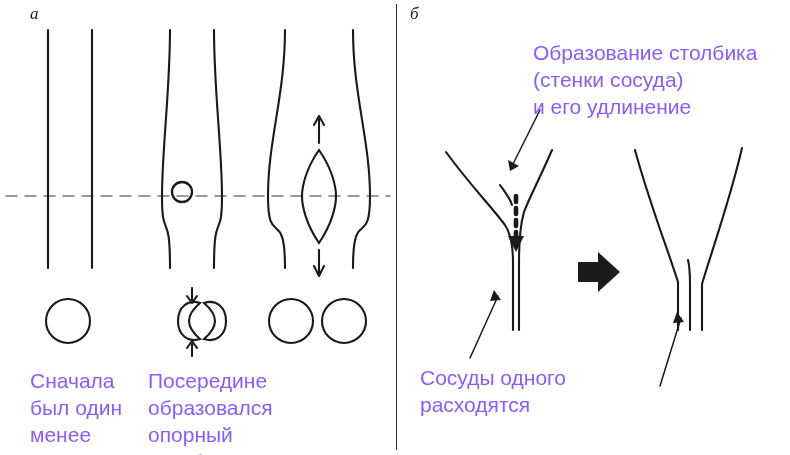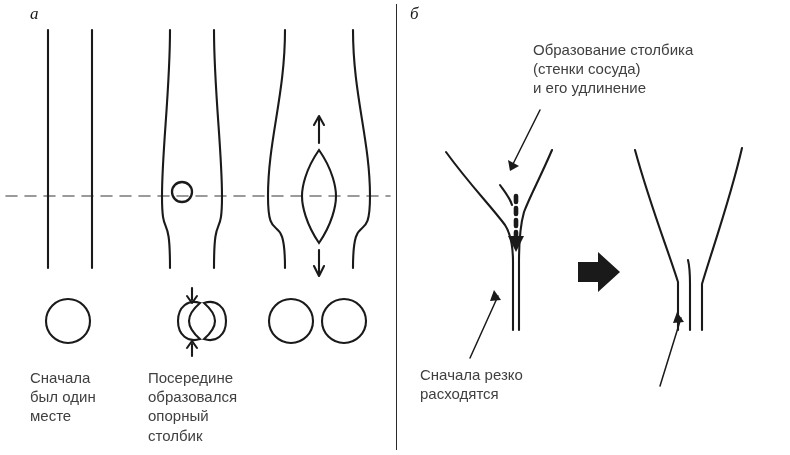--- a/index.html
+++ b/index.html
@@ -39,23 +39,23 @@
     position: absolute;
     left: 0;
     top: 0;
     width: 790px;
     height: 455px;
     pointer-events: none;
   }
 
   .cap {
     position: absolute;
-    font-size: 15px;
+    font-size: 21px;
     line-height: 1.28;
-    color: #404040;
+    color: #8b5cf6;
     white-space: pre-line;
   }
   .cap-a1 { left: 30px;  top: 368px; width: 110px; }
   .cap-a2 { left: 148px; top: 368px; width: 115px; }
   .cap-a3 { left: 265px; top: 368px; width: 120px; }
 
   .cap-b-top   { left: 533px; top: 40px;  width: 250px; }
   .cap-b-left  { left: 420px; top: 365px; width: 160px; }
   .cap-b-right { left: 610px; top: 392px; width: 175px; }
 </style>
@@ -145,25 +145,25 @@
       <path d="M494,290 L501,300 L490,301" fill="#1a1a1a" stroke="none"></path>
 
       <line x1="660" y1="386" x2="681" y2="318" stroke-width="1.5"></line>
       <path d="M677,312 L684,322 L673,323" fill="#1a1a1a" stroke="none"></path>
 
     </g>
   </svg>
 
   <div class="cap cap-a1">Сначала
 был один
-месте</div>
+менее</div>
   <div class="cap cap-a2">Посередине
 образовался
 опорный
 столбик</div>
 
   <div class="cap cap-b-top">Образование столбика
 (стенки сосуда)
 и его удлинение</div>
-  <div class="cap cap-b-left">Сначала резко
+  <div class="cap cap-b-left">Сосуды одного
 расходятся</div>
 
 </div>
 
 </body></html>

